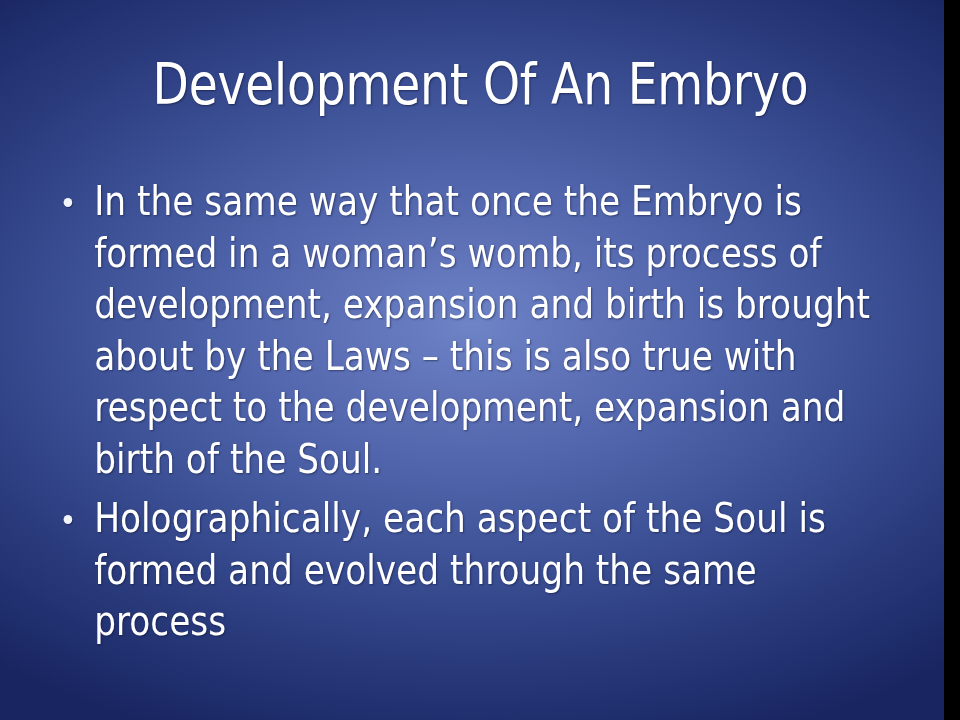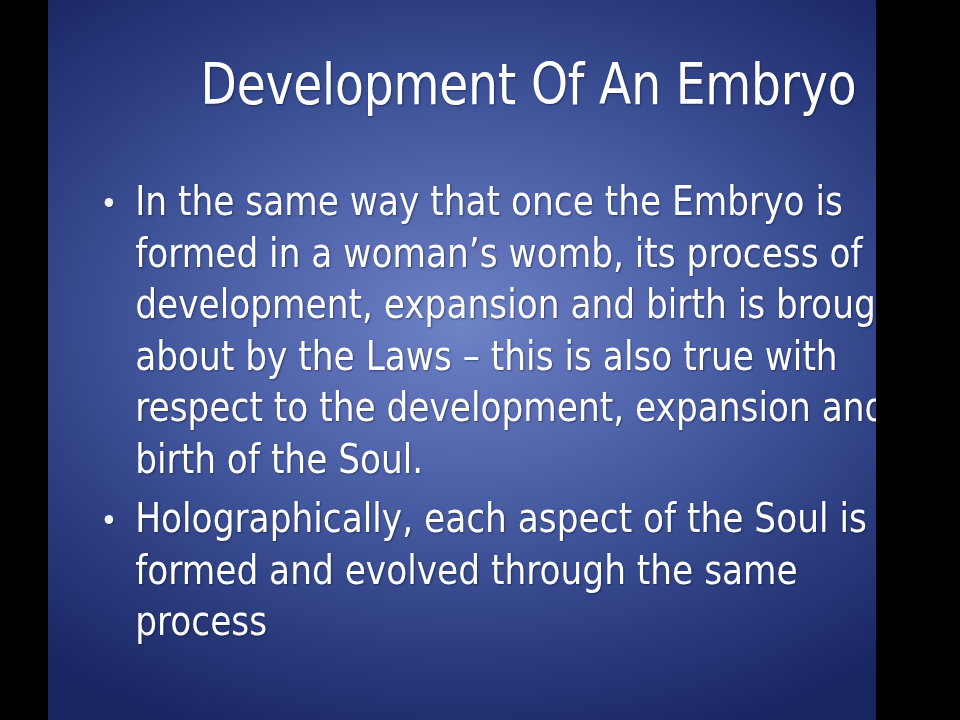--- a/index.html
+++ b/index.html
@@ -3,38 +3,37 @@
 <meta charset="utf-8">
 <style>
   html, body {
     margin: 0;
     padding: 0;
     background: #000;
   }
 
   .slide {
     position: relative;
-    width: 828px;
+    width: 944px;
     height: 720px;
     overflow: hidden;
     
     background-color: #1e3070;
     background-image:
       radial-gradient(ellipse 78% 62% at 50% 45%,
         #6d84c6 0%,
         #6073b9 16%,
         #5165ac 32%,
         #42569c 48%,
         #35488c 62%,
         #2b3c7e 74%,
         #233373 84%,
         #1d2b69 93%,
         #192561 100%);
     font-family: "DejaVu Sans", "Liberation Sans", sans-serif;
-    margin-left: 48px;
     -webkit-font-smoothing: antialiased;
   }
 
   
   .title-block {
     position: absolute;
     left: 0;
     top: 54px;
     width: 960px;
     text-align: center;
@@ -51,21 +50,21 @@
     color: #ffffff;
     text-shadow: 1px 1px 2px rgba(10, 18, 50, 0.55);
     transform: scaleX(0.92);
     transform-origin: center center;
     white-space: nowrap;
   }
 
   
   .body-block {
     position: absolute;
-    left: 49px;
+    left: 56px;
     top: 176px;
     width: 872px;
   }
 
   ul.bullet-list {
     list-style: none;
     margin: 0;
     padding: 0;
   }
 

